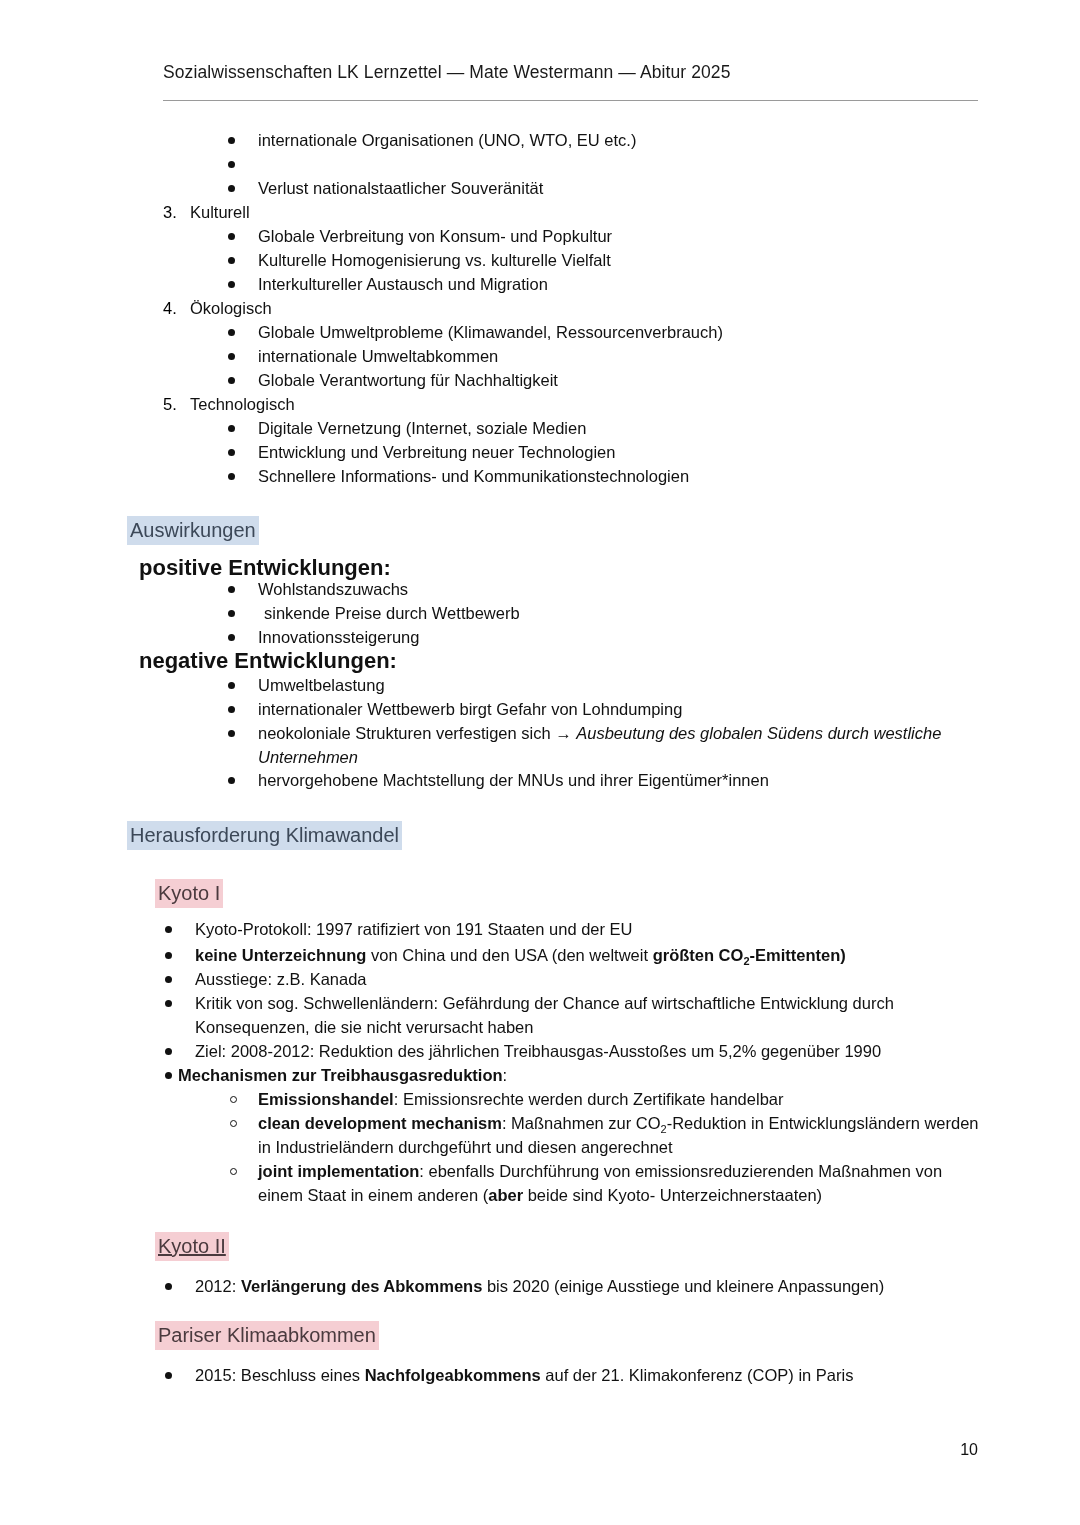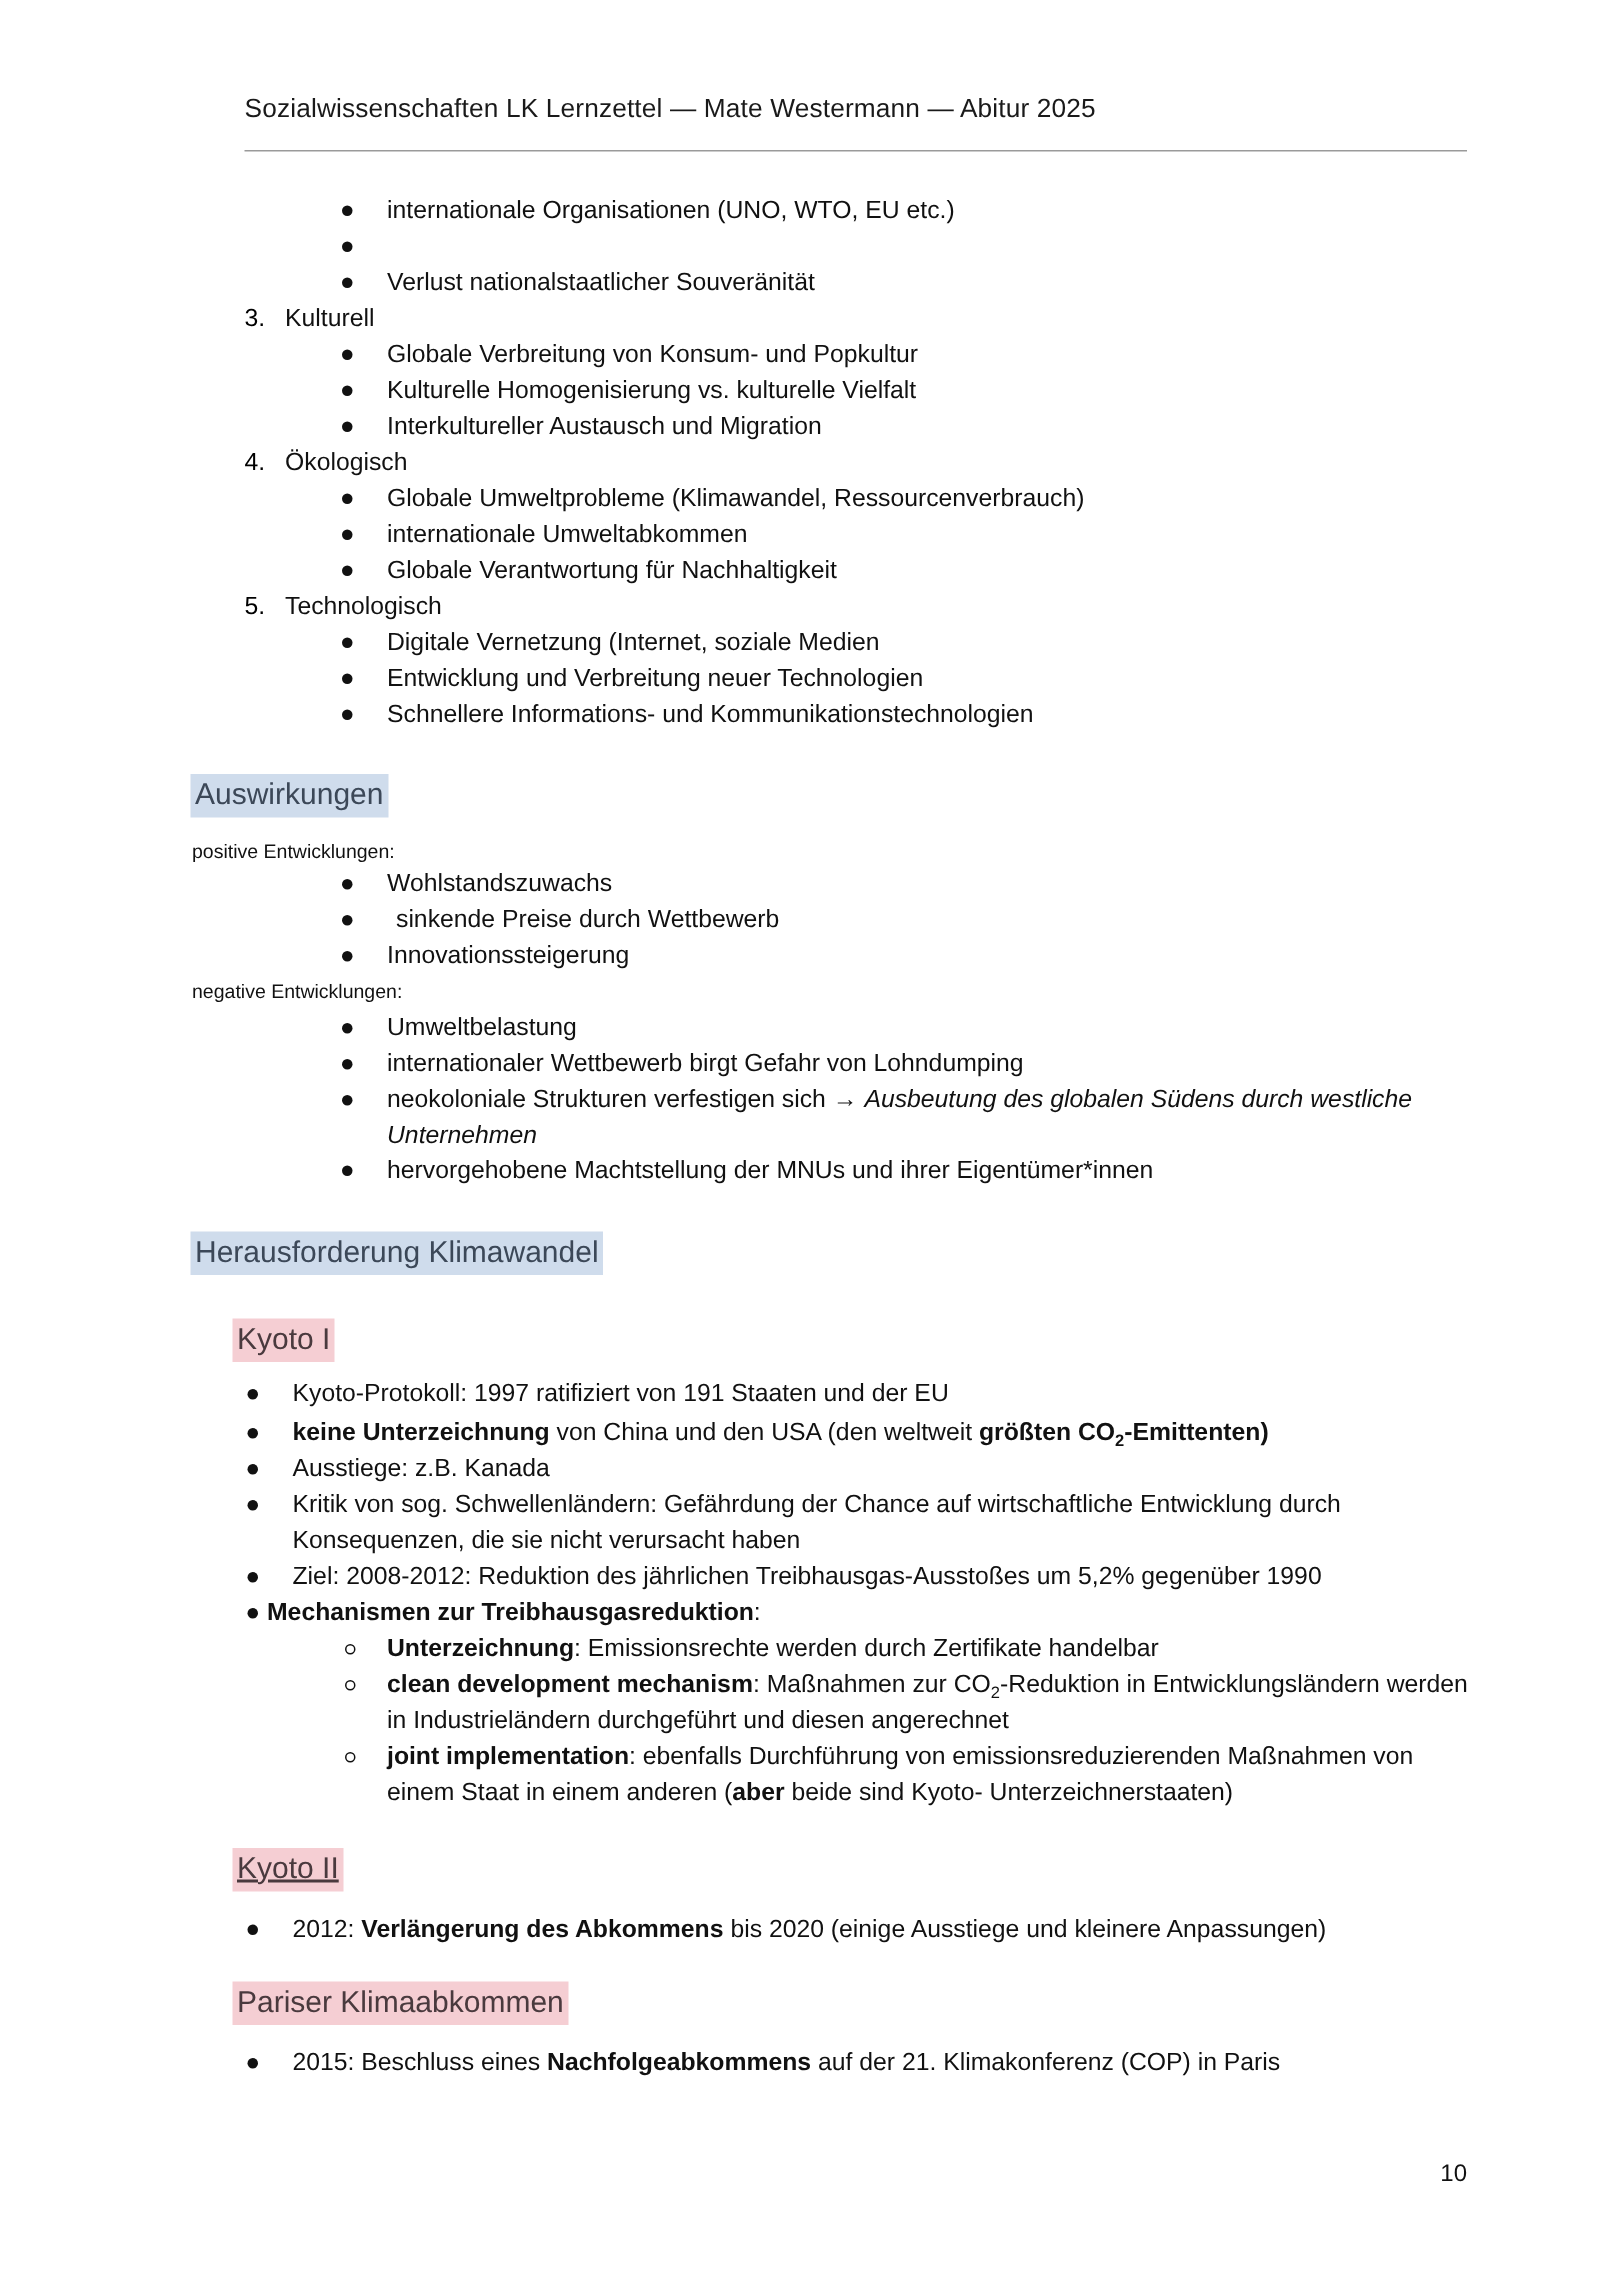--- a/index.html
+++ b/index.html
@@ -99,25 +99,26 @@
     font-size: 20px;
     line-height: 26px;
     color: #4a3a3e;
     background: #f5ced3;
     padding: 1px 3px 2px 3px;
     white-space: nowrap;
   }
 
   .section-label {
     position: absolute;
-    font-size: 13px;
+    font-size: 22px;
     line-height: 23.6px;
-    font-weight: normal;
+    font-weight: bold;
     color: #111111;
     white-space: nowrap;
+    margin-left: 11px;
   }
 
   .page-number {
     position: absolute;
     right: 102px;
     top: 1441px;
     font-size: 16px;
     color: #111111;
   }
 </style>
@@ -216,21 +217,21 @@
   <div class="bullet-dot" style="left:165px; top:1000px;"></div>
   <div class="txt wrap" style="left:195px; top:992px; width:785px;">Kritik von sog. Schwellenländern: Gefährdung der Chance auf wirtschaftliche Entwicklung durch Konsequenzen, die sie nicht verursacht haben</div>
 
   <div class="bullet-dot" style="left:165px; top:1048px;"></div>
   <div class="txt" style="left:195px; top:1040px;">Ziel: 2008-2012: Reduktion des jährlichen Treibhausgas-Ausstoßes um 5,2% gegenüber 1990</div>
 
   <div class="bullet-dot" style="left:165px; top:1072px;"></div>
   <div class="txt" style="left:178px; top:1064px;"><b>Mechanismen zur Treibhausgasreduktion</b><span>:</span></div>
 
   <div class="bullet-ring" style="left:230px; top:1096px;"></div>
-  <div class="txt" style="left:258px; top:1088px;"><b>Unterzeichnung</b><span>: Emissionsrechte werden durch Zertifikate handelbar</span></div>
+  <div class="txt" style="left:258px; top:1088px;"><b>Emissionshandel</b><span>: Emissionsrechte werden durch Zertifikate handelbar</span></div>
 
   <div class="bullet-ring" style="left:230px; top:1120px;"></div>
   <div class="txt wrap" style="left:258px; top:1112px; width:725px;"><b>clean development mechanism</b><span>: Maßnahmen zur CO</span><sub>2</sub><span>-Reduktion in Entwicklungsländern werden in Industrieländern durchgeführt und diesen angerechnet</span></div>
 
   <div class="bullet-ring" style="left:230px; top:1168px;"></div>
   <div class="txt wrap" style="left:258px; top:1160px; width:728px;"><b>joint implementation</b><span>: ebenfalls Durchführung von emissionsreduzierenden Maßnahmen von einem Staat in einem anderen (</span><b>aber</b><span> beide sind Kyoto- Unterzeichnerstaaten)</span></div>
 
   <div class="h3" style="left:155px; top:1232px;text-decoration:underline;">Kyoto II</div>
 
   <div class="bullet-dot" style="left:165px; top:1283px;"></div>

